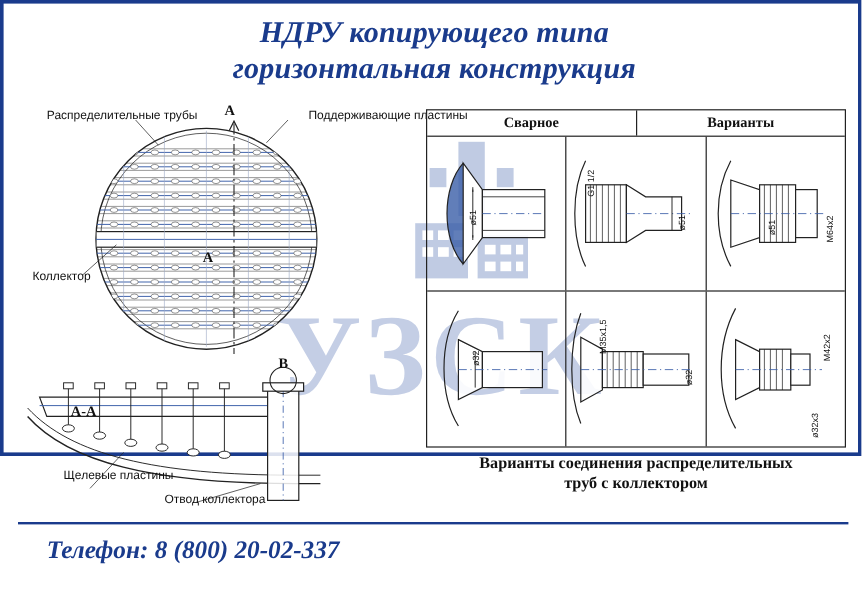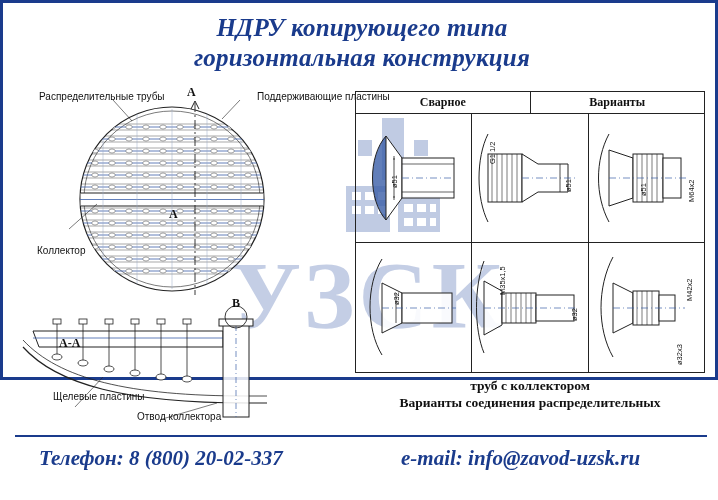--- a/index.html
+++ b/index.html
@@ -489,21 +489,21 @@
 
         <g stroke="#222" stroke-width="0.6" fill="none">
           <line x1="58" y1="100" x2="86" y2="70"></line>
           <line x1="118" y1="120" x2="200" y2="96"></line>
         </g>
       </g>
     </svg>
 
     <div class="lbl" style="left:22px; top:2px;">Распределительные трубы</div>
     <div class="lbl" style="left:208px; top:2px;margin-left:32px;">Поддерживающие пластины</div>
-    <div class="lbl" style="left:20px; top:136px;margin-top:20px;">Коллектор</div>
+    <div class="lbl" style="left:10px; top:136px;">Коллектор</div>
     <div class="lbl" style="left:36px; top:302px;">Щелевые пластины</div>
     <div class="lbl" style="left:120px; top:322px;">Отвод коллектора</div>
 
     <div class="lbl-bold" style="left:170px; top:-4px;">А</div>
     <div class="lbl-bold" style="left:152px; top:118px;">А</div>
     <div class="lbl-bold" style="left:42px; top:206px;margin-top:41px;">А-А</div>
     <div class="lbl-bold" style="left:215px; top:207px;">В</div>
   </div>
 
   <div class="table-box">
@@ -616,21 +616,20 @@
           <rect x="70" y="52" width="16" height="26" fill="#ffffff" stroke="#222" stroke-width="1"></rect>
           <line x1="24" y1="65" x2="96" y2="65" stroke="#3a5ea8" stroke-width="0.7" stroke-dasharray="7,3,1,3"></line>
         </svg>
         <div class="dim vert" style="left:96px; top:58px;">M42x2</div>
         <div class="dim vert" style="left:86px; top:122px;">ø32x3</div>
       </div>
     </div>
   </div>
 
   <div class="caption">
+    <div>Варианты соединения распределительных</div>
     <div>труб с коллектором</div>
-    <div>Варианты соединения распределительных</div>
   </div>
 
   <div class="footer-rule"></div>
   <div class="phone">Телефон: 8 (800) 20-02-337</div>
-  <div class="email">e-mail: info@zavod-uzsk.ru</div>
 
 </div>
 
 </body></html>

